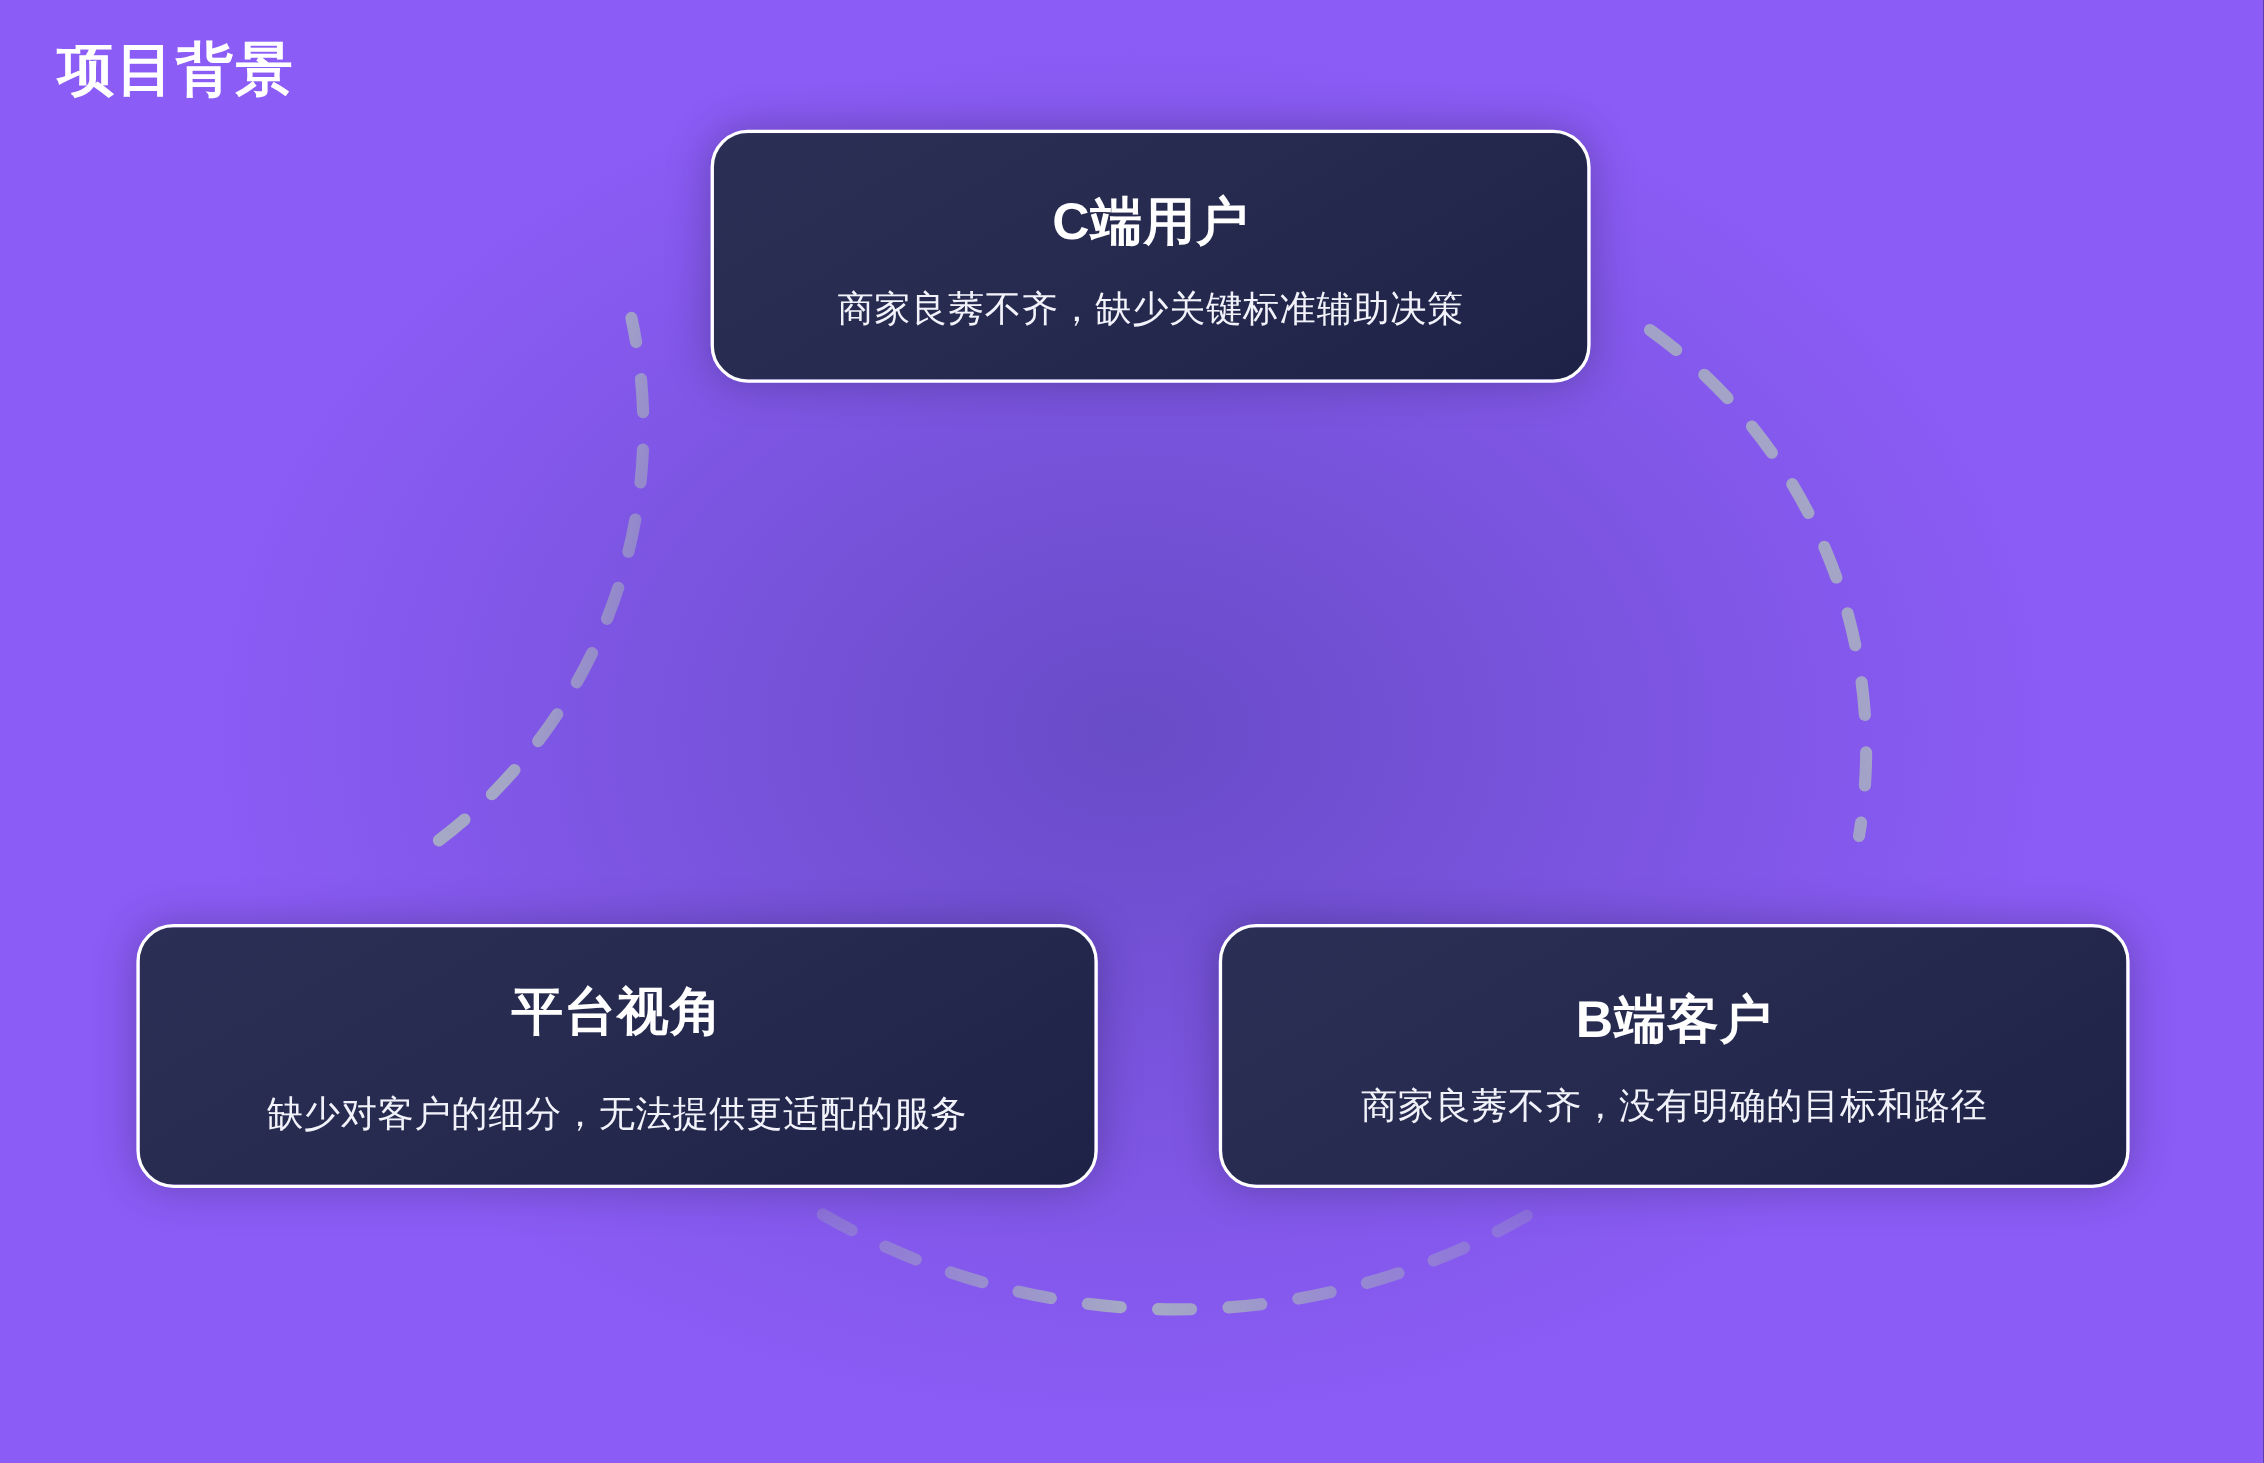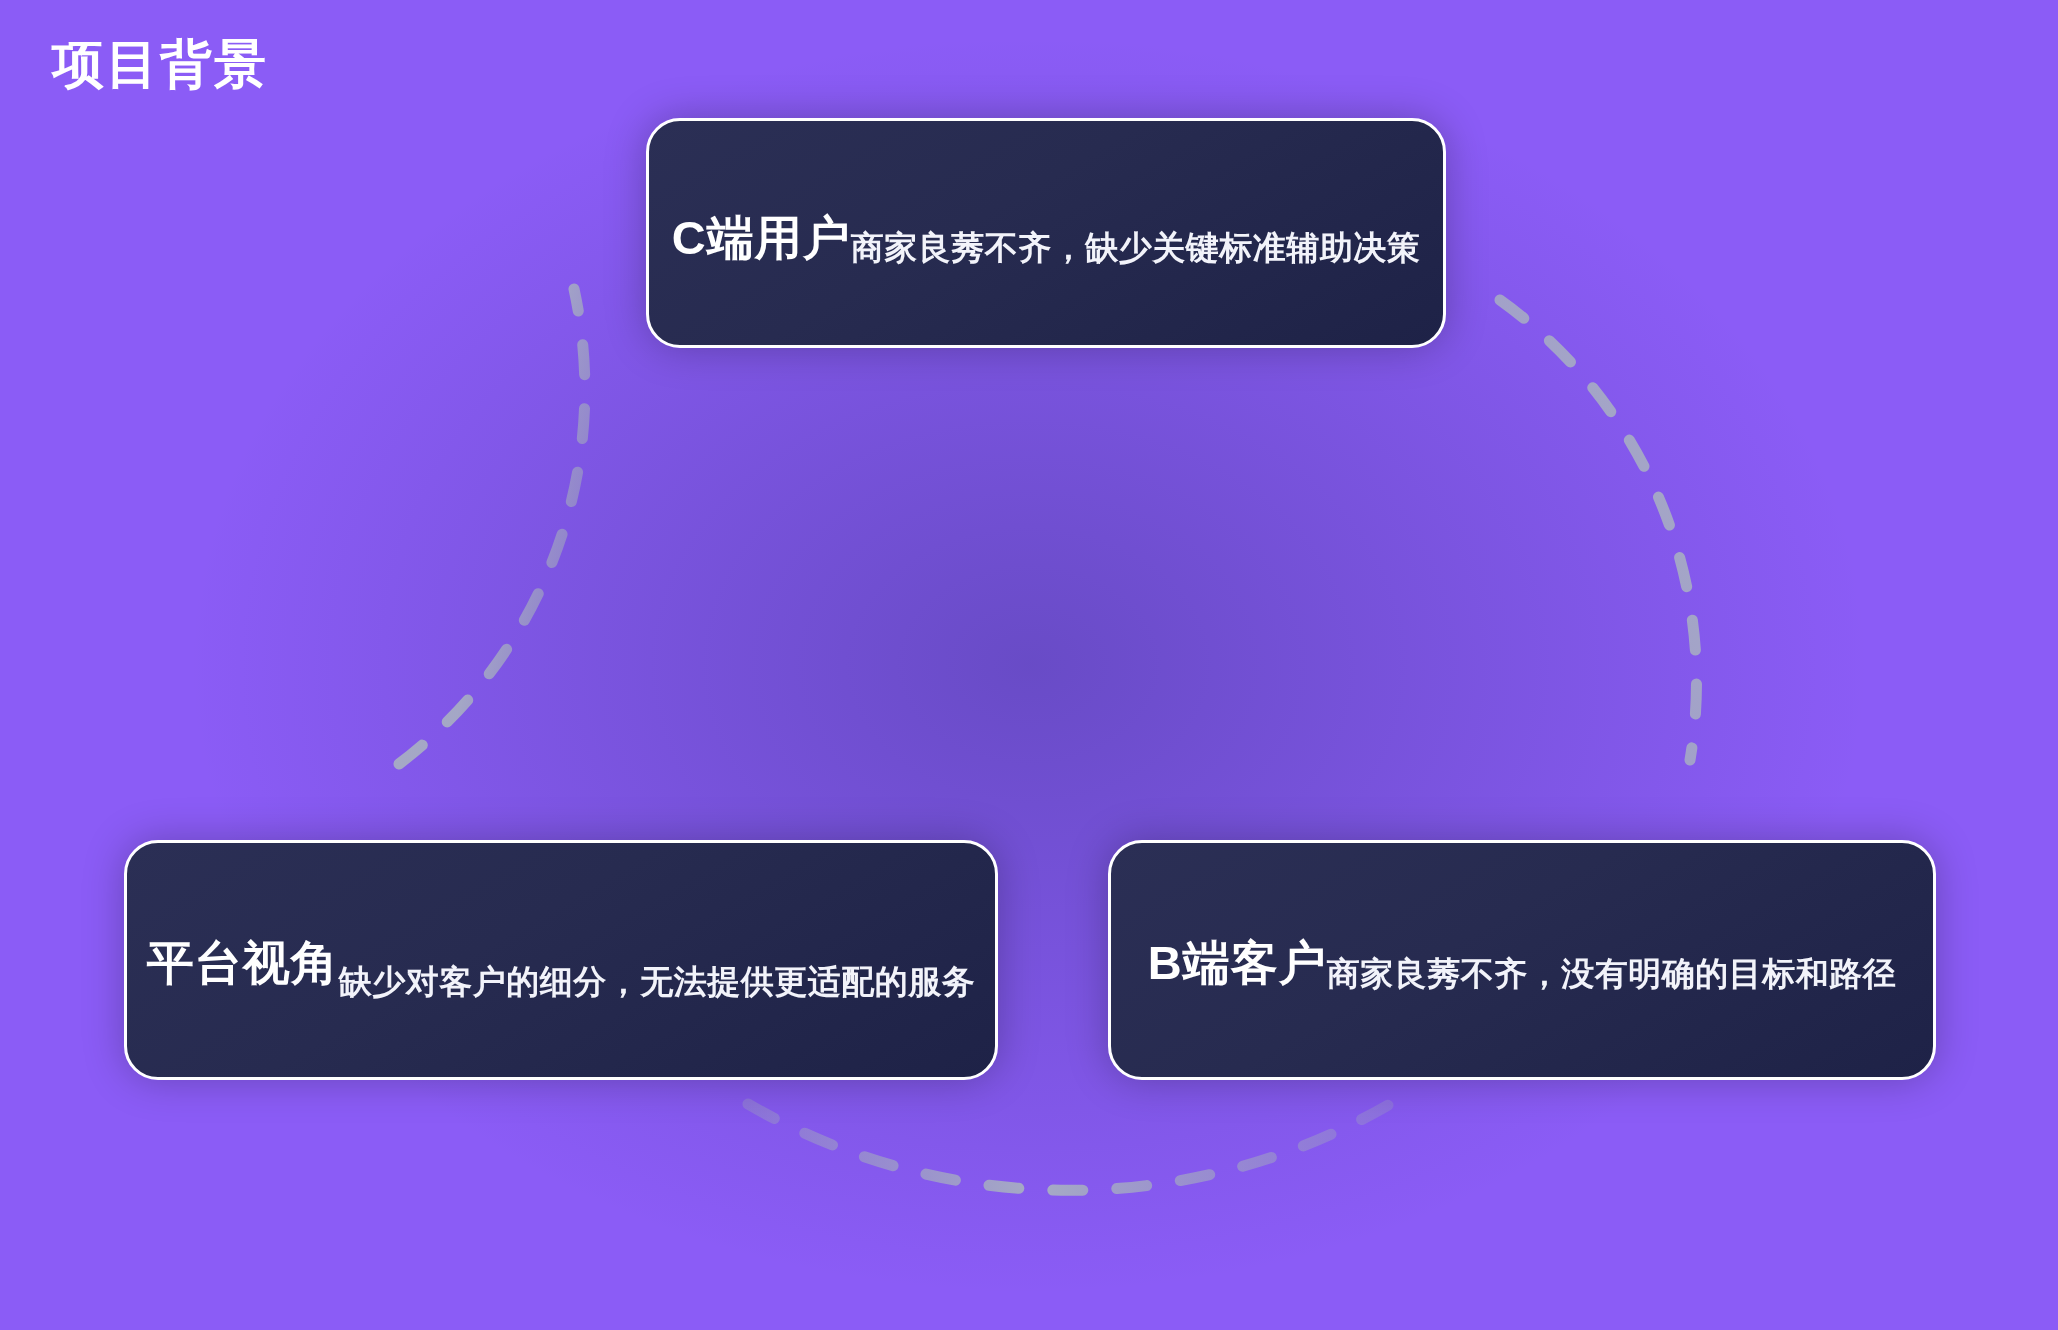--- a/index.html
+++ b/index.html
@@ -52,36 +52,36 @@
 
   
   .card {
     position: absolute;
     box-sizing: border-box;
     border: 3px solid #ffffff;
     border-radius: 34px;
     background: linear-gradient(150deg, #2b2f55 0%, #272b50 42%, #1e2247 100%);
     z-index: 4;
     display: flex;
-    flex-direction: row;
+    flex-direction: column;
     align-items: center;
     justify-content: center;
     box-shadow: 0 0 40px rgba(0,0,0,0.25);
   }
   .card-title {
     color: #ffffff;
     font-weight: 700;
     font-size: 47px;
     letter-spacing: 1px;
     line-height: 1.2;
     text-align: center;
   }
   .card-desc {
     color: #f2f3fa;
-    font-weight: 700;
+    font-weight: 400;
     font-size: 33px;
     letter-spacing: 0.5px;
     line-height: 1.35;
     text-align: center;
   }
 
   #card-top {
     left: 646px;
     top: 118px;
     width: 800px;

